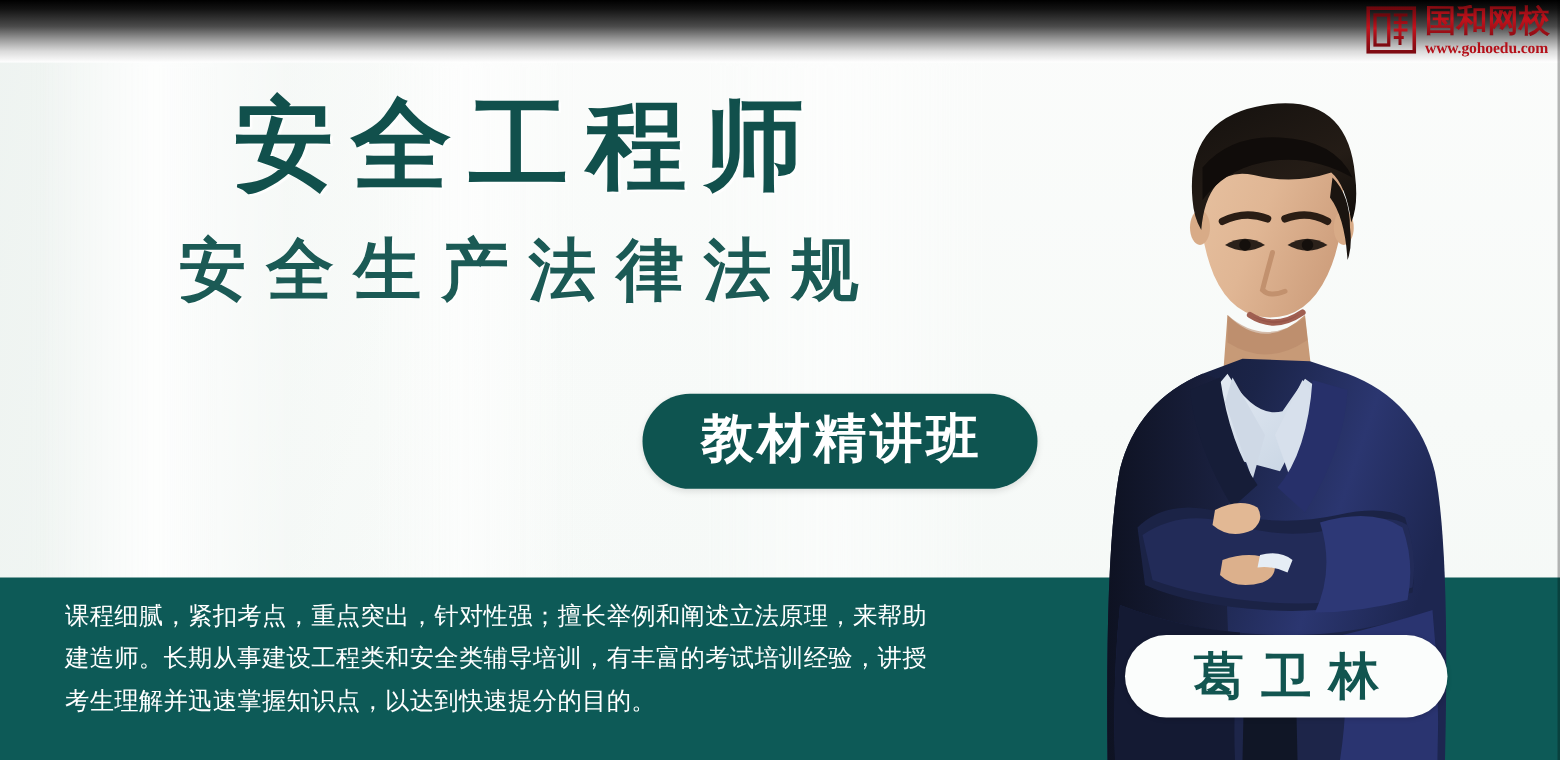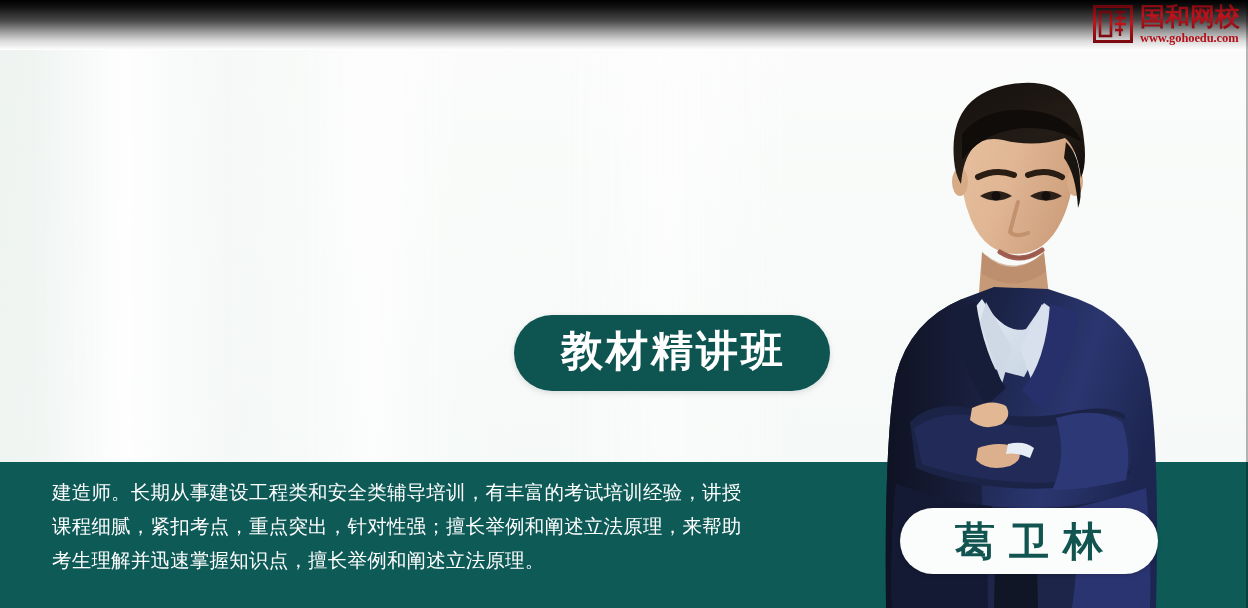--- a/index.html
+++ b/index.html
@@ -232,20 +232,24 @@
         <path d="M22 7 h11 M22 13 h11 M27 7 v24 M22 19 h11 M22 25 h8" fill="none" stroke="url(#lg)" stroke-width="2.4"></path>
         <path d="M7 31 h11" stroke="url(#lg)" stroke-width="2.6" fill="none"></path>
       </svg>
     </div>
     <div class="logo-text">
       <div class="logo-cn">国和网校</div>
       <div class="logo-url">www.gohoedu.com</div>
     </div>
   </div>
 
+  <div class="headline">
+    <div class="headline-main">安全工程师</div>
+    <div class="headline-sub">安全生产法律法规</div>
+  </div>
 
   <div class="badge-wrap">
     <div class="badge">教材精讲班</div>
   </div>
 
   <div class="person">
     <svg width="310" height="552" viewBox="0 0 310 552">
       <defs>
         <linearGradient id="suit" x1="0" y1="0" x2="1" y2="0.4">
           <stop offset="0%" stop-color="#131a31"></stop>
@@ -322,23 +326,23 @@
       <path d="M30 428 q56 22 124 24 q64 2 126 -20 q6 60 4 120 h-258 q-2 -66 4 -124 Z" fill="#1d2549"></path>
       <path d="M30 428 q46 18 96 22 q-6 58 -4 102 h-96 q-2 -66 4 -124 Z" fill="#141a33"></path>
       <path d="M208 452 q34 -8 72 -20 q6 60 4 120 h-78 q8 -52 2 -100 Z" fill="#2a3470"></path>
       <path d="M130 460 q24 4 40 2 l2 90 h-44 Z" fill="#101626"></path>
       <path d="M132 482 q16 4 30 2 l-2 22 q-14 2 -28 -2 Z" fill="#b9c2cc" opacity="0.75"></path>
     </svg>
   </div>
 
   <div class="band">
     <div class="band-desc">
+      <p>课程细腻，紧扣考点，重点突出，针对性强；擅长举例和阐述立法原理，来帮助</p>
       <p>建造师。长期从事建设工程类和安全类辅导培训，有丰富的考试培训经验，讲授</p>
-      <p>课程细腻，紧扣考点，重点突出，针对性强；擅长举例和阐述立法原理，来帮助</p>
-      <p>考生理解并迅速掌握知识点，擅长举例和阐述立法原理。</p>
+      <p>考生理解并迅速掌握知识点，以达到快速提分的目的。</p>
     </div>
   </div>
 
   <div class="name-pill">
     <span>葛卫林</span>
   </div>
 
   <div class="edge-line"></div>
 </div>
 

